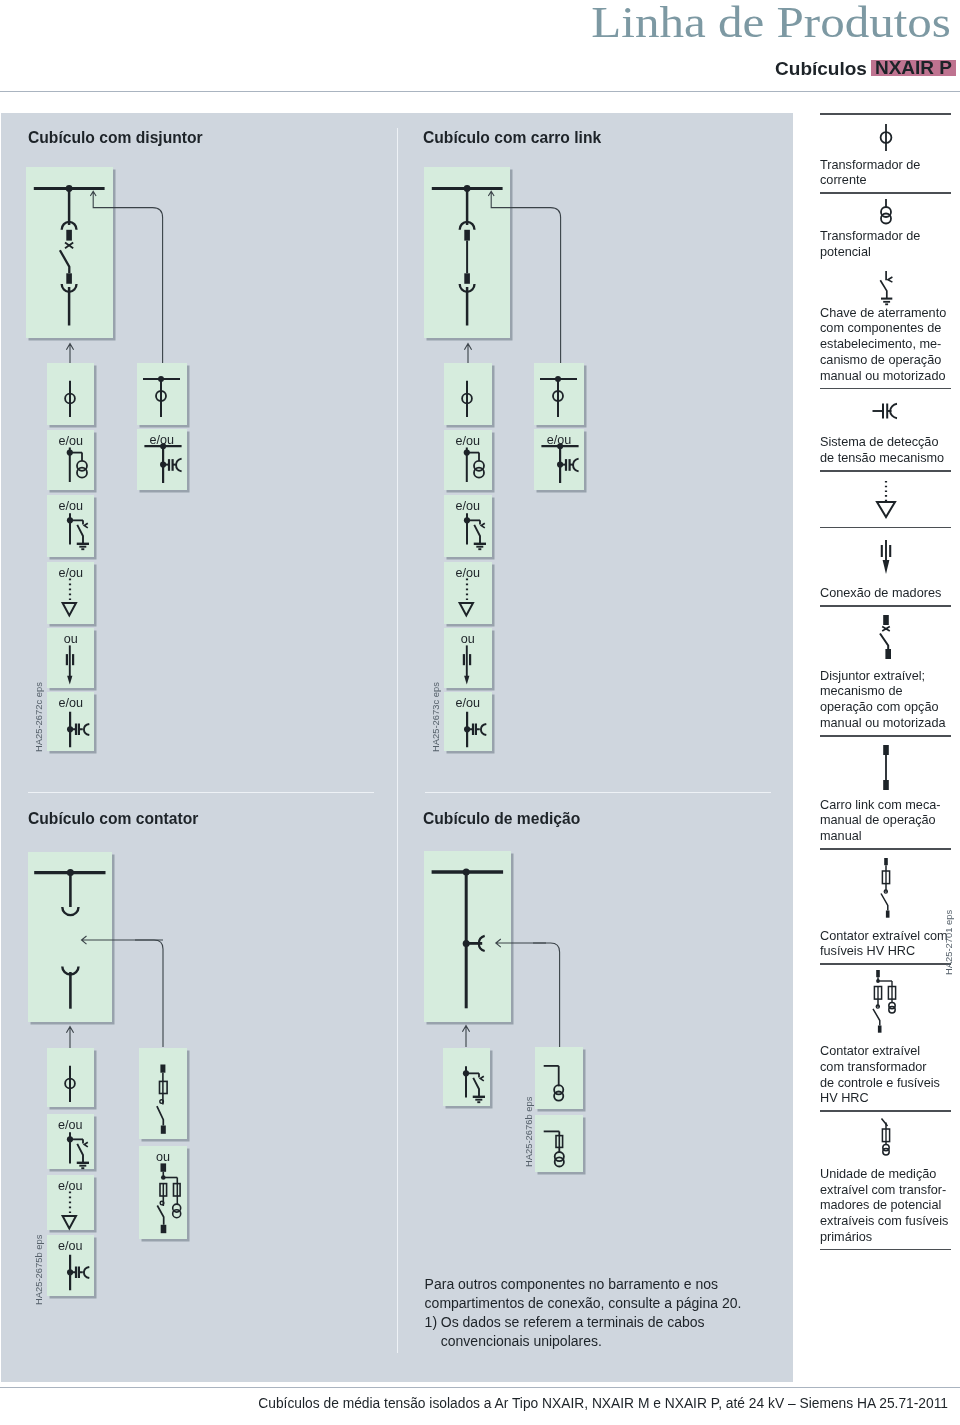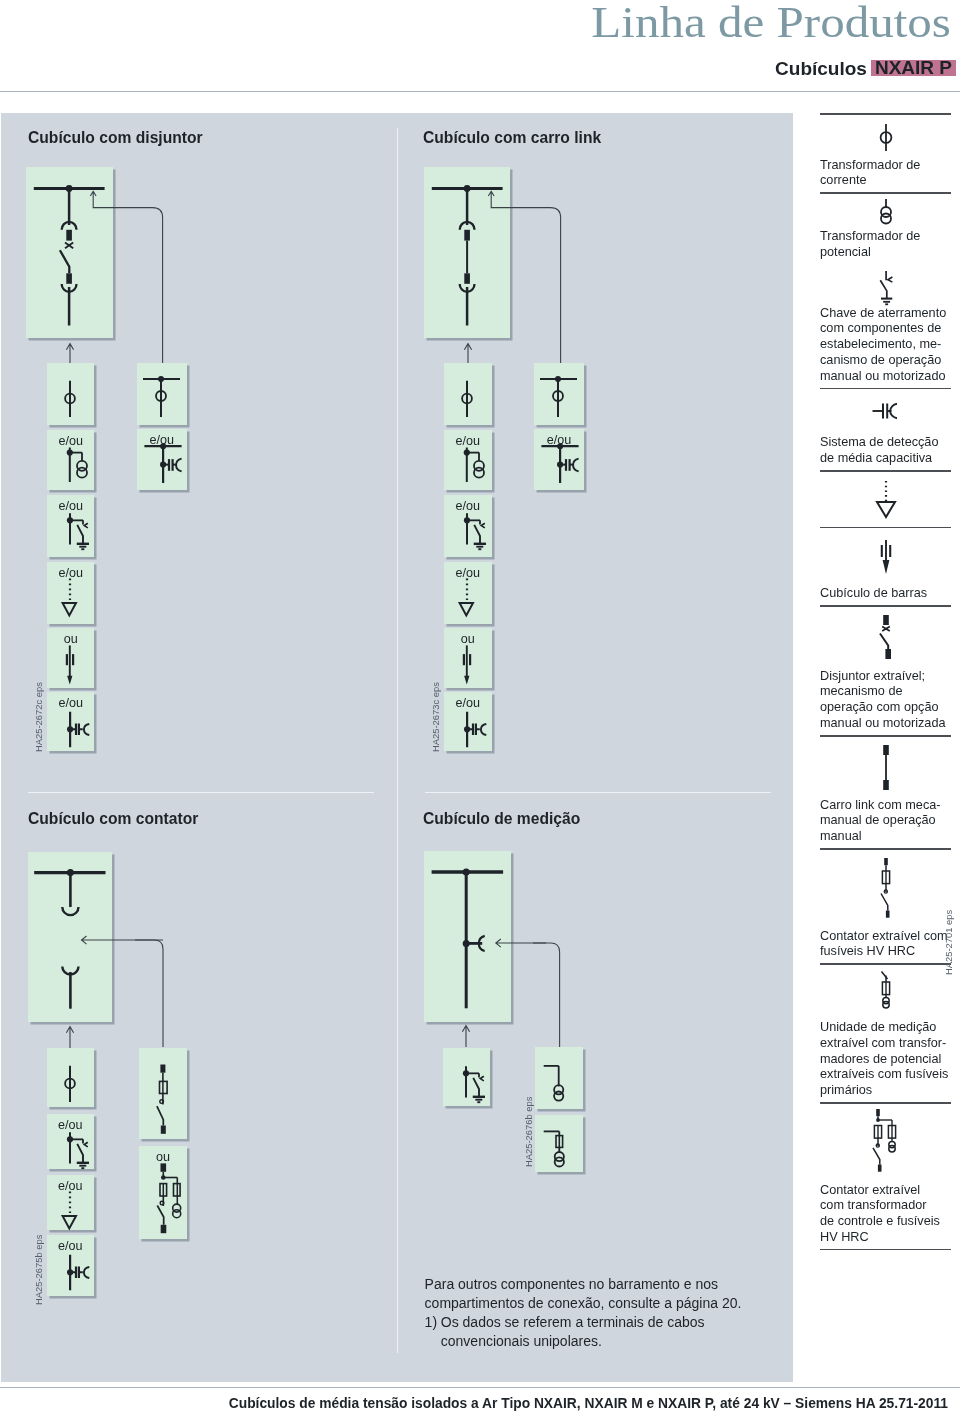--- a/index.html
+++ b/index.html
@@ -38,21 +38,21 @@
   .lg-text{font-size:12.7px;line-height:15.8px;color:#1d2328;padding:2px 0 3px 0;}
   .lg-text sup{font-size:9px;vertical-align:super;line-height:0;}
 
   
   .notes{position:absolute;font-size:14px;line-height:19px;color:#1d2328;}
   .notes .fn{display:flex;}
   .notes .fn .m{width:16.2px;flex:none;}
 
   
   .foot-rule{position:absolute;left:0;right:0;top:1387px;height:1px;background:#aab4c0;}
-  .foot-text{position:absolute;right:12px;top:1396px;font-size:13.8px;color:#1d2328;white-space:nowrap;line-height:16px;font-weight:bold;}
+  .foot-text{position:absolute;right:12px;top:1396px;font-size:13.8px;color:#1d2328;white-space:nowrap;line-height:16px;}
   svg{display:block;overflow:visible;}
 </style>
 </head>
 <body>
 
 <div class="page">
 <div class="hdr-title">Linha de Produtos</div>
 <div class="hdr-sub"><span>Cubículos</span><span class="hdr-badge">NXAIR P</span></div>
 <div class="hdr-rule"></div>
 <div class="panel">
@@ -471,21 +471,21 @@
           <svg width="28" height="18" viewBox="0 0 28 18" stroke="#1d2328" fill="none">
             <line x1="0.5" y1="9" x2="11" y2="9" stroke-width="1.9" stroke-linecap="butt"></line>
             <line x1="11" y1="1.5" x2="11" y2="16.5" stroke-width="2.0" stroke-linecap="butt"></line>
             <line x1="15.2" y1="1.5" x2="15.2" y2="16.5" stroke-width="2.0" stroke-linecap="butt"></line>
             <line x1="15.2" y1="9" x2="19.5" y2="9" stroke-width="1.9" stroke-linecap="butt"></line>
             <path d="M25 1.8 A8.2 7.3 0 0 0 25 16.2" stroke-width="1.9" fill="none" stroke-linecap="butt" stroke-linejoin="miter"></path>
           </svg>
         </div>
 <div class="lg-text">
           <div>Sistema de detecção</div>
-          <div>de média capacitiva</div>
+          <div>de tensão mecanismo</div>
         </div>
 <div class="lg-rule"></div>
 </div>
 <div class="lg-item">
 <div class="lg-icon" style="padding:9px 0 8px 0">
           <svg width="26" height="38" viewBox="0 0 26 38" stroke="#1d2328" fill="none">
             <line x1="13" y1="0" x2="13" y2="20" stroke-width="2.2" stroke-dasharray="1.6 3.1"></line>
             <polygon points="4,21 22,21 13,36" stroke-width="2.0" fill="none"></polygon>
           </svg>
         </div>
@@ -494,21 +494,21 @@
 <div class="lg-item">
 <div class="lg-icon" style="padding:10px 0 9px 0">
           <svg width="26" height="37" viewBox="0 0 26 37" stroke="#1d2328" fill="none">
             <line x1="13" y1="2" x2="13" y2="26" stroke-width="1.9" stroke-linecap="butt"></line>
             <line x1="8.8" y1="7" x2="8.8" y2="19" stroke-width="2.1" stroke-linecap="butt"></line>
             <line x1="17.2" y1="7" x2="17.2" y2="19" stroke-width="2.1" stroke-linecap="butt"></line>
             <polygon points="13,36 9.6,22 16.4,22" fill="#1d2328" stroke="none"></polygon>
           </svg>
         </div>
 <div class="lg-text">
-          <div>Cubículo de barras</div>
+          <div>Conexão de madores</div>
         </div>
 <div class="lg-rule"></div>
 </div>
 <div class="lg-item">
 <div class="lg-icon" style="padding:8px 0 7px 0">
           <svg width="26" height="45" viewBox="0 0 26 45" stroke="#1d2328" fill="none">
             <rect x="10.2" y="0" width="5.6" height="10" fill="#1d2328" stroke-width="0"></rect>
             <path d="M9.2 11.5 L16.8 16.0 M16.8 11.5 L9.2 16.0" stroke-width="1.7"></path>
             <path d="M7.0 18.5 L15.2 30.5 L15.2 34" stroke-width="2.0" fill="none" stroke-linecap="butt" stroke-linejoin="miter"></path>
             <rect x="12.4" y="34" width="5.6" height="10" fill="#1d2328" stroke-width="0"></rect>
@@ -546,41 +546,20 @@
             <line x1="13.0" y1="13" x2="13.0" y2="25.6" stroke-width="1.4" stroke-linecap="butt"></line>
             <line x1="13.0" y1="25.6" x2="13.0" y2="34" stroke-width="1.5" stroke-linecap="butt"></line>
             <circle cx="12.8" cy="33.5" r="1.6" stroke-width="1.3"></circle>
             <path d="M8.0 35.5 L14.8 47.5 L14.8 52.5" stroke-width="1.5" fill="none" stroke-linecap="butt" stroke-linejoin="miter"></path>
             <rect x="12.9" y="52.5" width="3.6" height="7.2" fill="#1d2328" stroke-width="0"></rect>
           </svg>
         </div>
 <div class="lg-text">
           <div>Contator extraível com</div>
           <div>fusíveis HV HRC</div>
-        </div>
-<div class="lg-rule"></div>
-</div>
-<div class="lg-item">
-<div class="lg-icon" style="padding:6px 0 9px 0">
-          <svg width="26" height="38" viewBox="0 0 26 38" stroke="#1d2328" fill="none">
-            <path d="M8.5 0.5 L14.5 8.0" stroke-width="1.5" fill="none" stroke-linecap="butt" stroke-linejoin="miter"></path>
-            <line x1="13.0" y1="4.5" x2="13.0" y2="11" stroke-width="1.5" stroke-linecap="butt"></line>
-            <rect x="9.4" y="11" width="7.2" height="12.6" fill="none" stroke-width="1.5"></rect>
-            <line x1="13.0" y1="11" x2="13.0" y2="23.6" stroke-width="1.4" stroke-linecap="butt"></line>
-            <line x1="13.0" y1="23.6" x2="13.0" y2="26.5" stroke-width="1.5" stroke-linecap="butt"></line>
-            <circle cx="13.0" cy="29.6" r="3.2" stroke-width="1.5"></circle>
-            <circle cx="13.0" cy="33.8" r="3.2" stroke-width="1.5"></circle>
-          </svg>
-        </div>
-<div class="lg-text">
-          <div>Unidade de medição</div>
-          <div>extraível com transfor-</div>
-          <div>madores de potencial</div>
-          <div>extraíveis com fusíveis</div>
-          <div>primários</div>
         </div>
 <div class="lg-rule"></div>
 </div>
 <div class="lg-item">
 <div class="lg-icon" style="padding:5px 0 9px 0">
           <svg width="32" height="63" viewBox="0 0 32 63" stroke="#1d2328" fill="none">
             <rect x="6.2" y="0" width="3.6" height="7.2" fill="#1d2328" stroke-width="0"></rect>
             <line x1="8.0" y1="7.2" x2="8.0" y2="10.5" stroke-width="1.5" stroke-linecap="butt"></line>
             <circle cx="8.0" cy="11.0" r="1.9" fill="#1d2328" stroke="none"></circle>
             <line x1="8.0" y1="11.0" x2="22.0" y2="11.0" stroke-width="1.4" stroke-linecap="butt"></line>
@@ -599,17 +578,38 @@
           </svg>
         </div>
 <div class="lg-text">
           <div>Contator extraível</div>
           <div>com transformador</div>
           <div>de controle e fusíveis</div>
           <div>HV HRC</div>
         </div>
 <div class="lg-rule"></div>
 </div>
+<div class="lg-item">
+<div class="lg-icon" style="padding:6px 0 9px 0">
+          <svg width="26" height="38" viewBox="0 0 26 38" stroke="#1d2328" fill="none">
+            <path d="M8.5 0.5 L14.5 8.0" stroke-width="1.5" fill="none" stroke-linecap="butt" stroke-linejoin="miter"></path>
+            <line x1="13.0" y1="4.5" x2="13.0" y2="11" stroke-width="1.5" stroke-linecap="butt"></line>
+            <rect x="9.4" y="11" width="7.2" height="12.6" fill="none" stroke-width="1.5"></rect>
+            <line x1="13.0" y1="11" x2="13.0" y2="23.6" stroke-width="1.4" stroke-linecap="butt"></line>
+            <line x1="13.0" y1="23.6" x2="13.0" y2="26.5" stroke-width="1.5" stroke-linecap="butt"></line>
+            <circle cx="13.0" cy="29.6" r="3.2" stroke-width="1.5"></circle>
+            <circle cx="13.0" cy="33.8" r="3.2" stroke-width="1.5"></circle>
+          </svg>
+        </div>
+<div class="lg-text">
+          <div>Unidade de medição</div>
+          <div>extraível com transfor-</div>
+          <div>madores de potencial</div>
+          <div>extraíveis com fusíveis</div>
+          <div>primários</div>
+        </div>
+<div class="lg-rule"></div>
+</div>
 <div class="code" style="left:123px;top:862px">HA25-2701 eps</div>
 </div>
 <div class="foot-rule"></div>
 <div class="foot-text">Cubículos de média tensão isolados a Ar Tipo NXAIR, NXAIR M e NXAIR P, até 24 kV – Siemens HA 25.71-2011</div>
 </div>
 
 </body></html>

